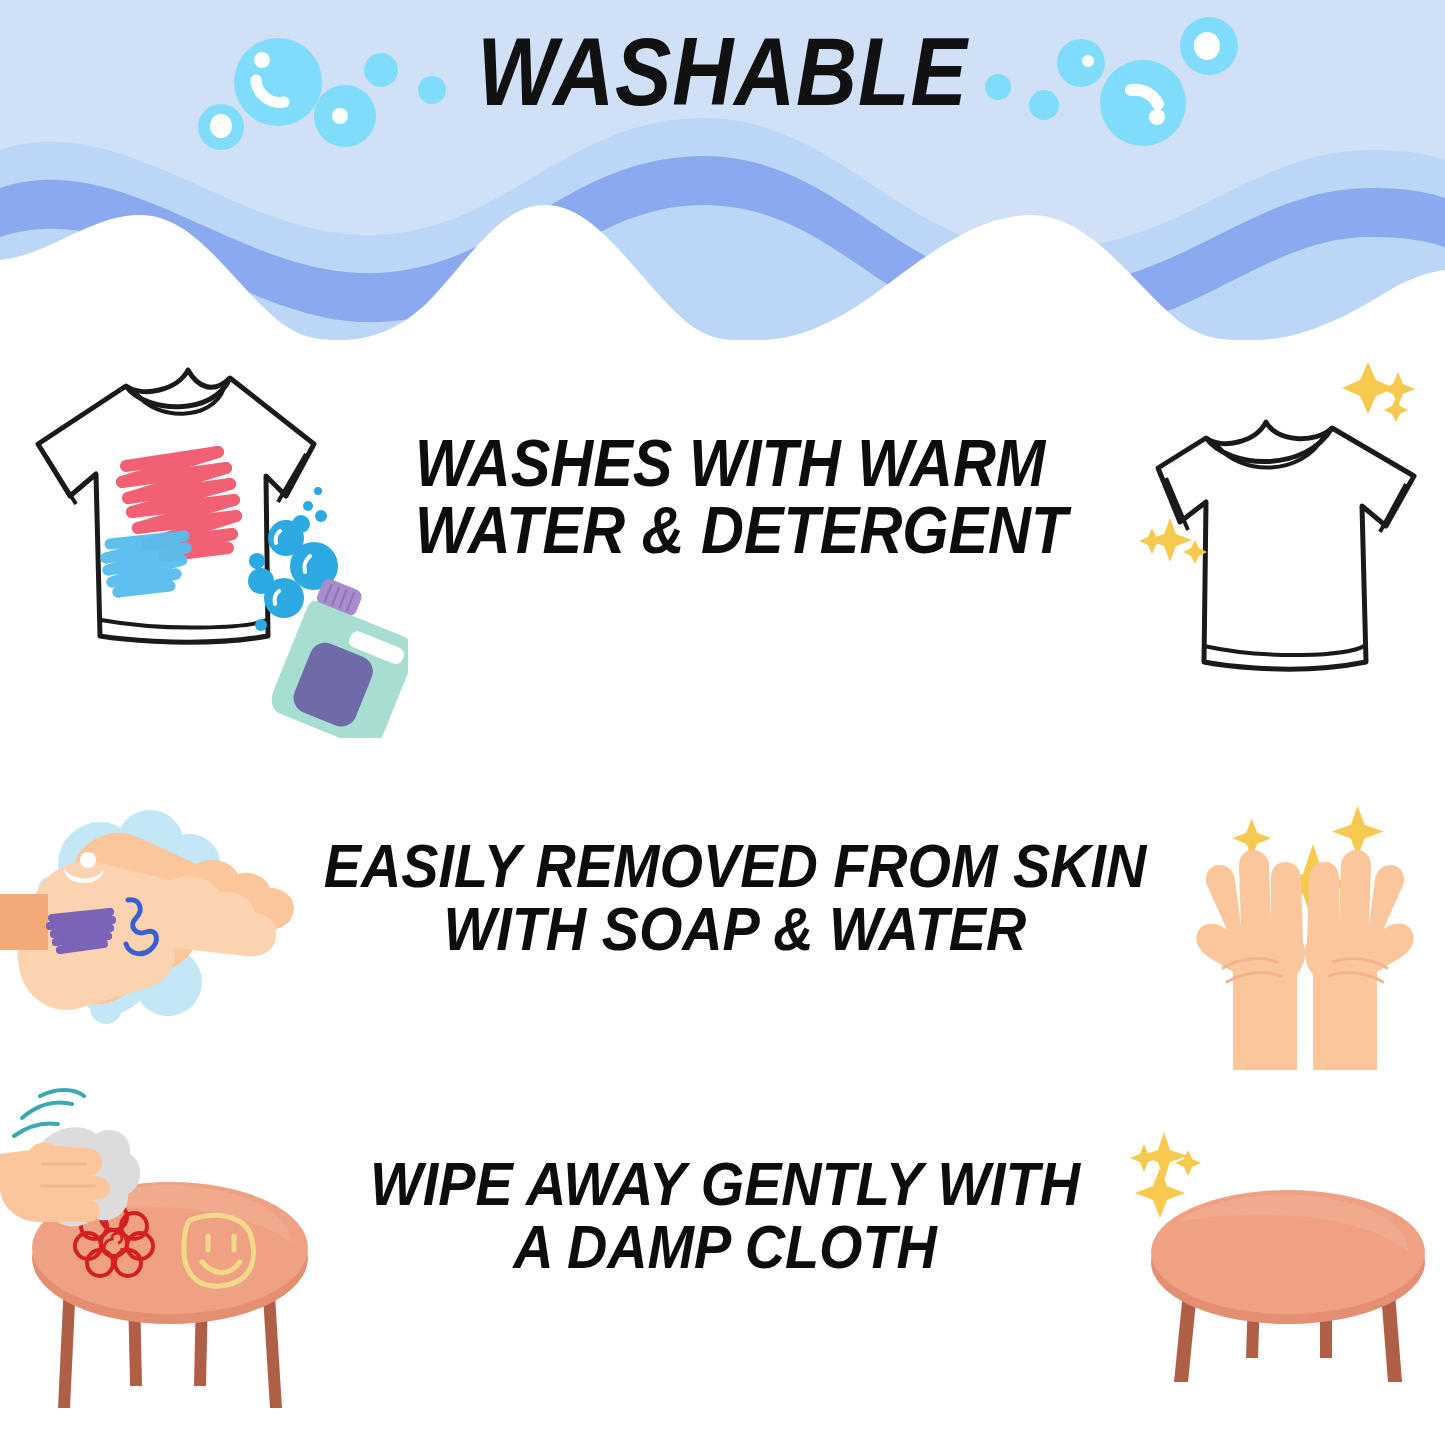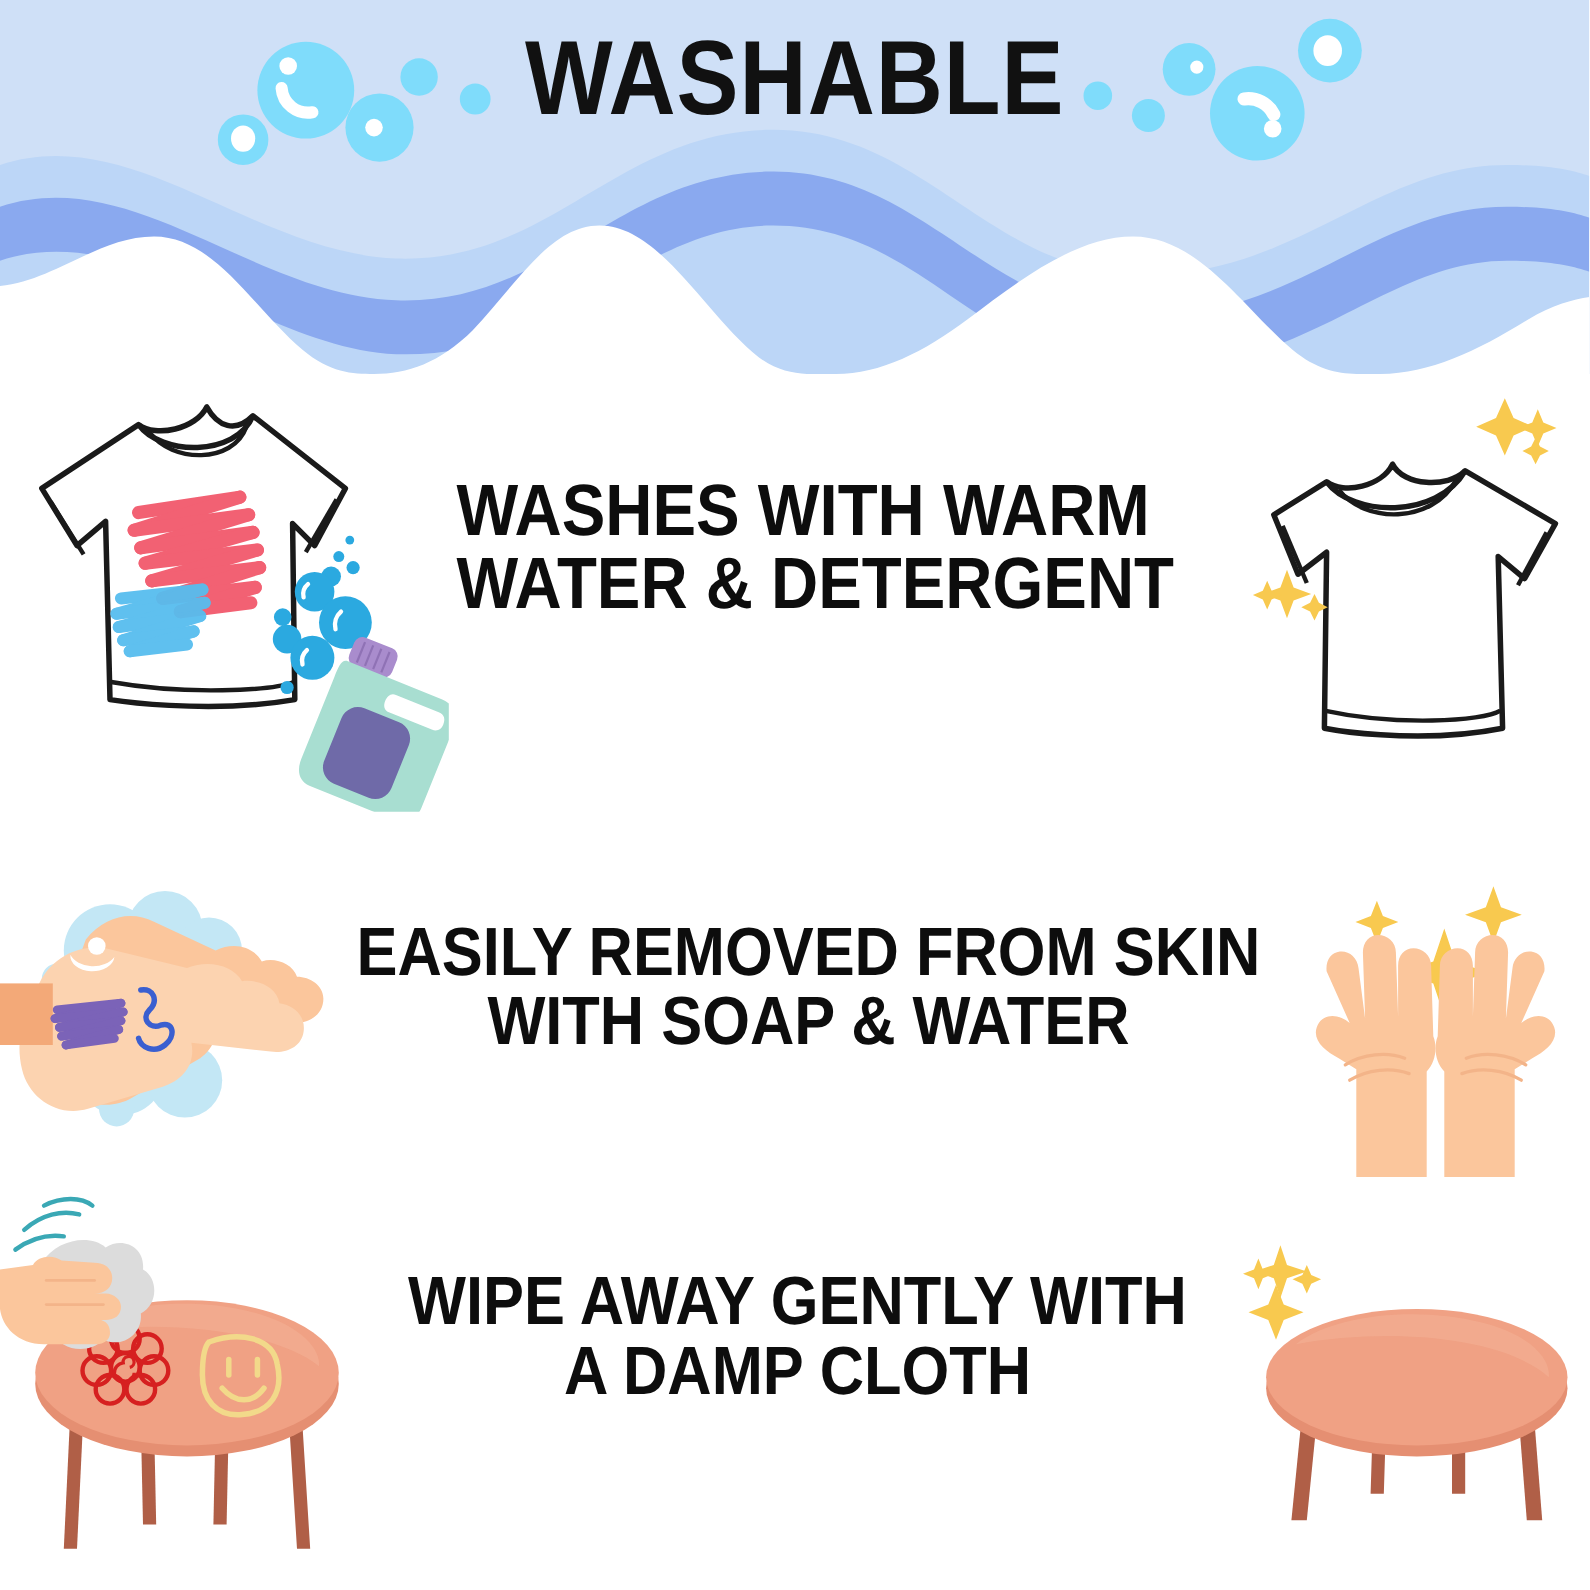--- a/index.html
+++ b/index.html
@@ -3,21 +3,21 @@
 <meta charset="utf-8">
 <style>
   html,body{margin:0;padding:0;}
   body{
     width:1445px;height:1445px;
     background:#ffffff;
     font-family:"Liberation Sans", sans-serif;
     overflow:hidden;
     position:relative;
   }
-  .stage{position:relative;width:1445px;height:1445px;overflow:hidden;background:#fff;}
+  .stage{position:relative;width:1445px;height:1445px;overflow:hidden;background:#fff;font-style:italic;}
 
   
   .header{position:absolute;left:0;top:0;width:1445px;height:340px;overflow:hidden;}
   .header-bg{position:absolute;inset:0;background:#cfe0f7;}
   .header-svg{position:absolute;left:0;top:0;}
   .title{
     position:absolute;left:0;top:22px;width:1445px;text-align:center;
     font-family:"Liberation Sans", sans-serif;
     font-weight:700;font-size:96px;letter-spacing:1px;
     color:#111111;

